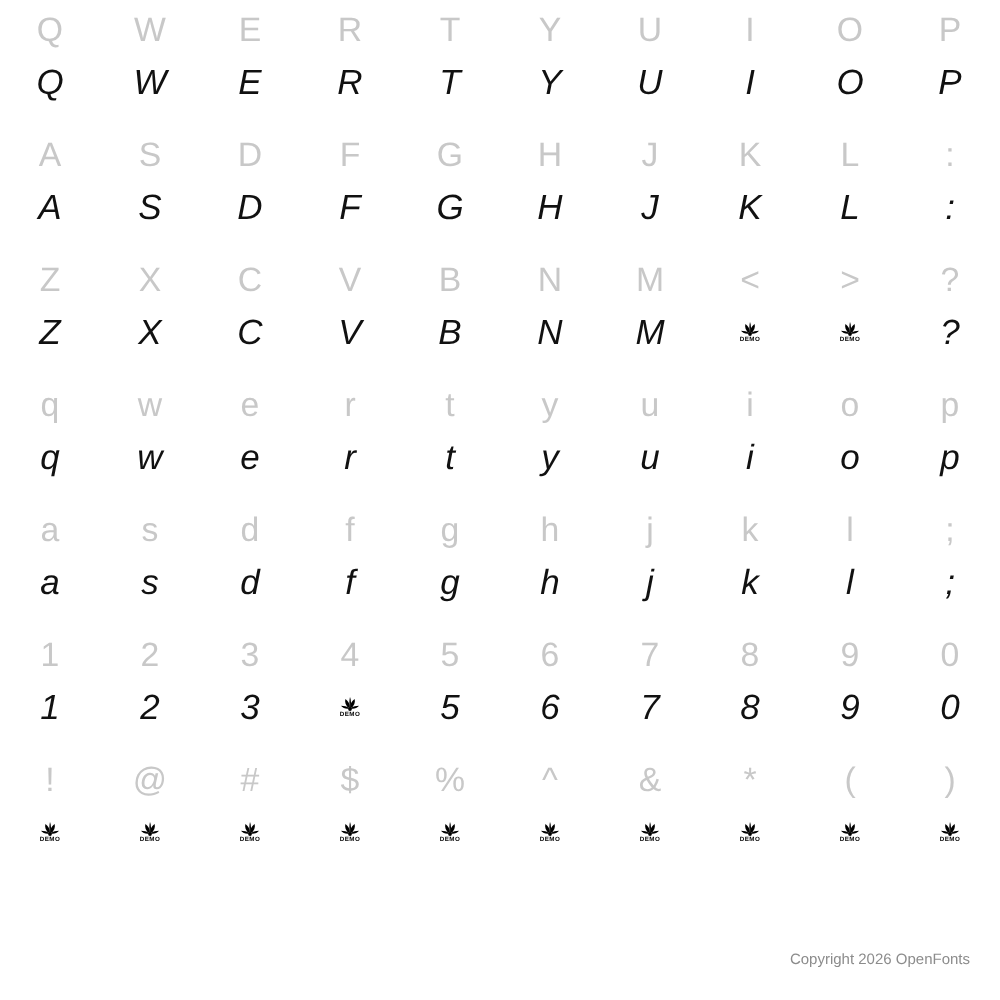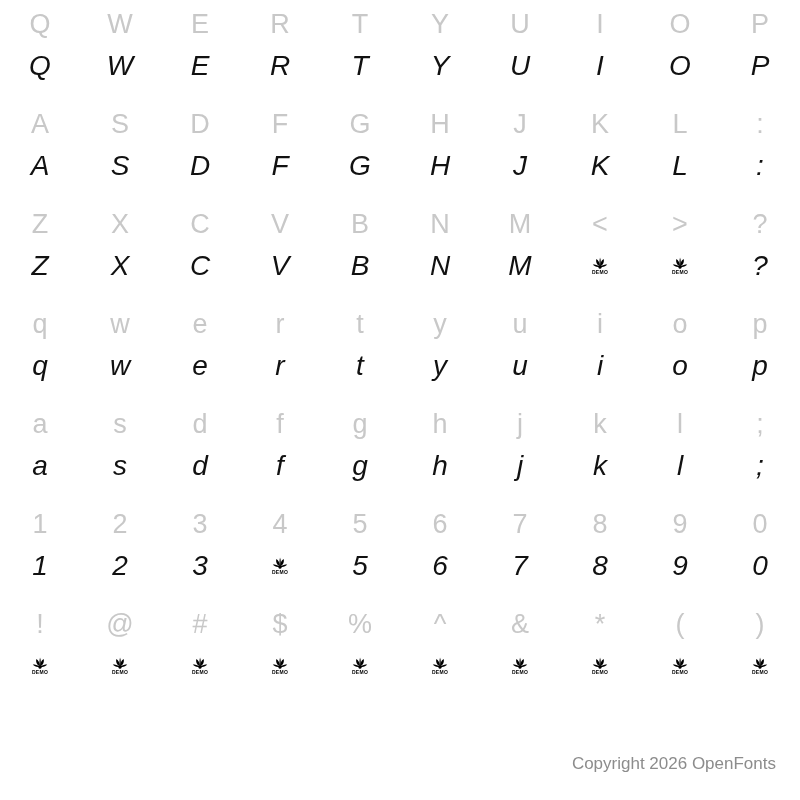--- a/index.html
+++ b/index.html
@@ -87,21 +87,21 @@
     font-family: "Liberation Sans", sans-serif;
     font-weight: 700;
     color: #000000;
     line-height: 1;
     margin-top: 1px;
   }
   .footer {
     position: absolute;
     right: 24px;
     bottom: 26px;
-    font-size: 17px;
+    font-size: 12px;
     color: #8c8c8c;
     font-family: "Liberation Sans", sans-serif;
     text-align: right;
     white-space: nowrap;
   }
 </style>
 </head>
 <body>
 
 <div class="sheet">

